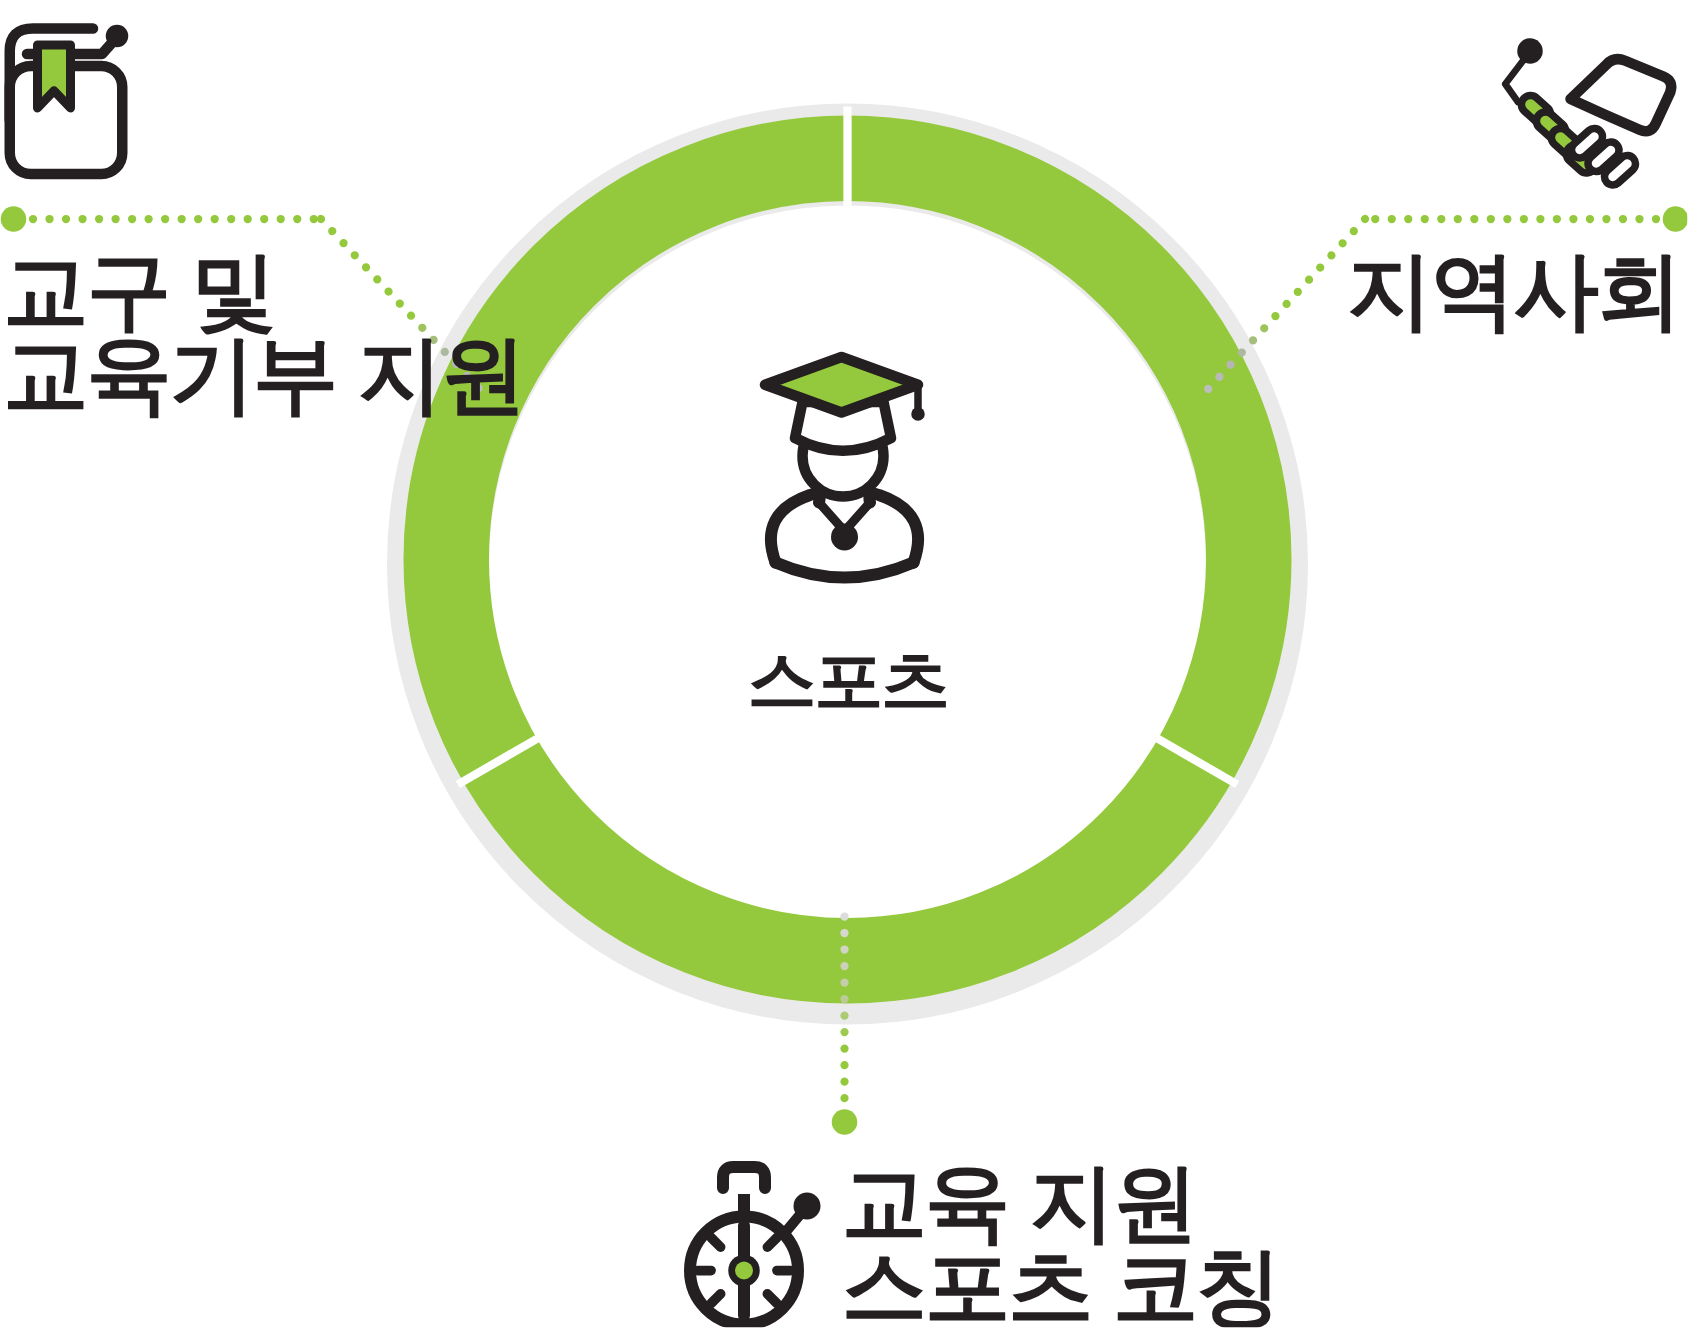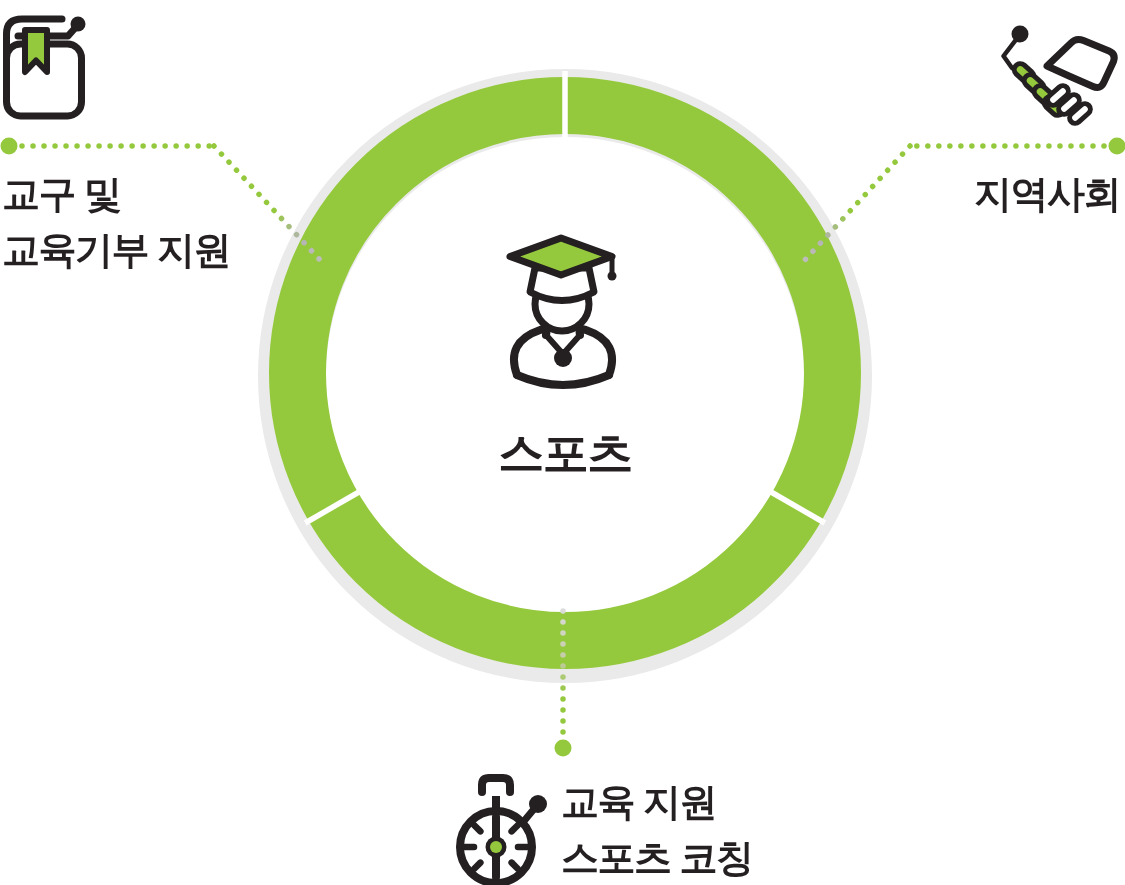--- a/index.html
+++ b/index.html
@@ -8,21 +8,21 @@
     width:1125px;height:885px;
     overflow:hidden;
     background:#ffffff;
     font-family:"Liberation Sans",sans-serif;
   }
   .layer{position:absolute;left:0;top:0;}
   .icon{position:absolute;}
   .label{
     position:absolute;
     font-weight:800;
-    font-size:38px;
+    font-size:57px;
     line-height:56px;
     letter-spacing:-1.5px;
     color:#241F20;
     white-space:nowrap;
   }
   .label.tl{left:2px;top:166px;text-align:left;}
   .label.tr{right:5px;top:166px;text-align:left;}
   .label.bottom{left:561px;top:774px;text-align:left;}
   .label.center{
     left:565px;top:424px;

